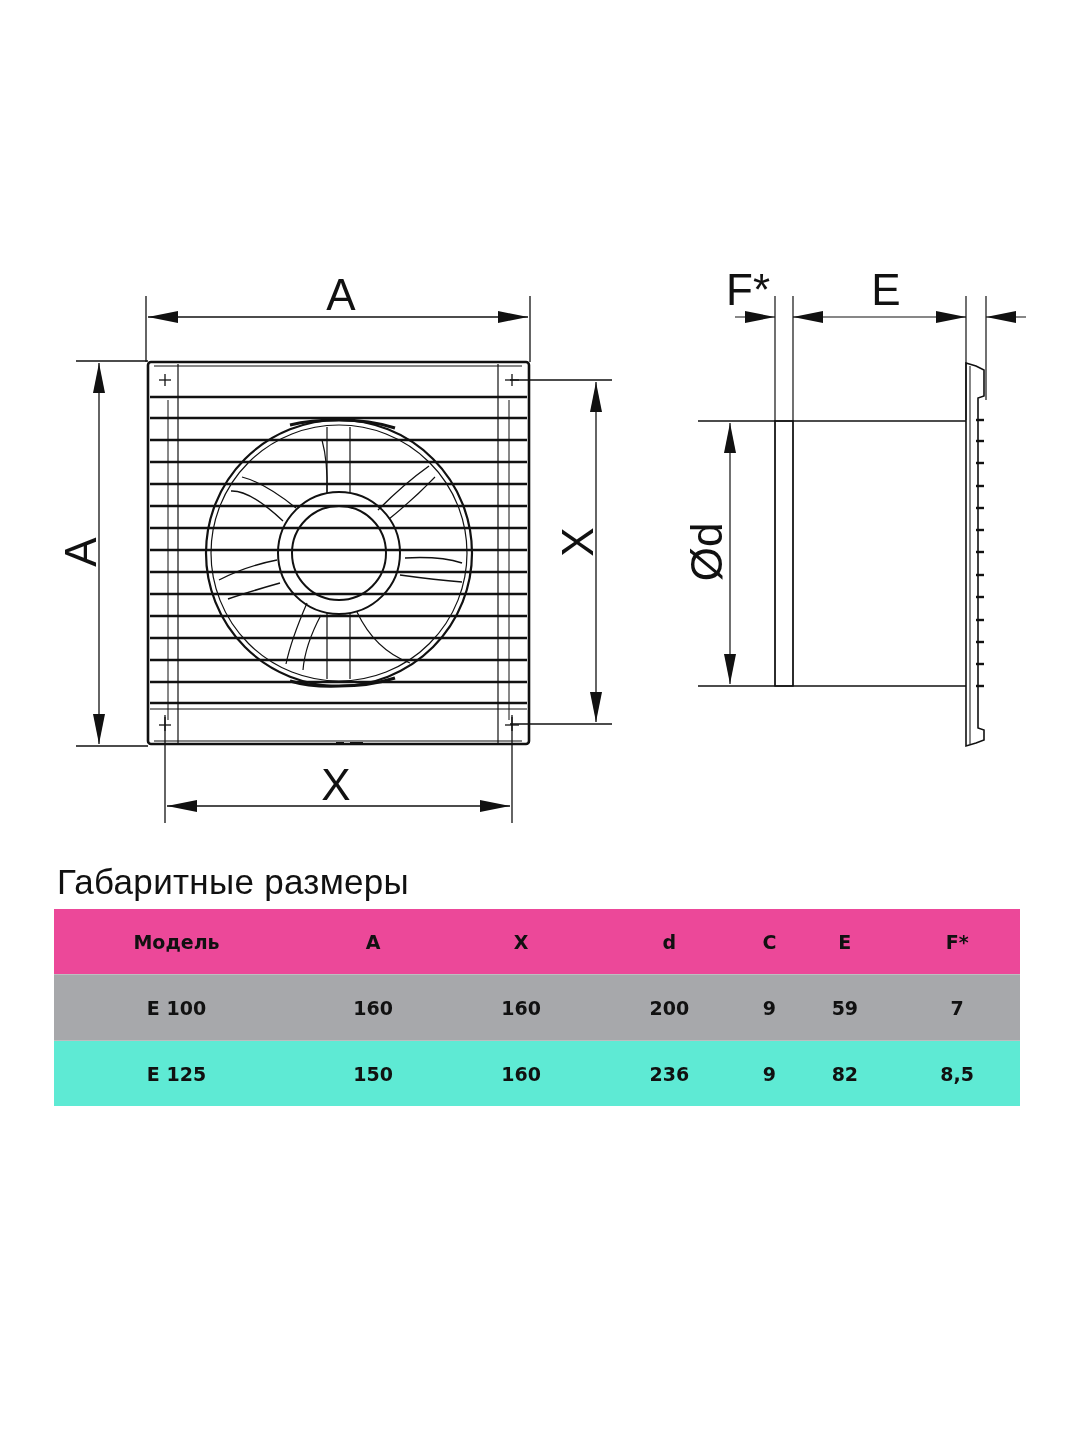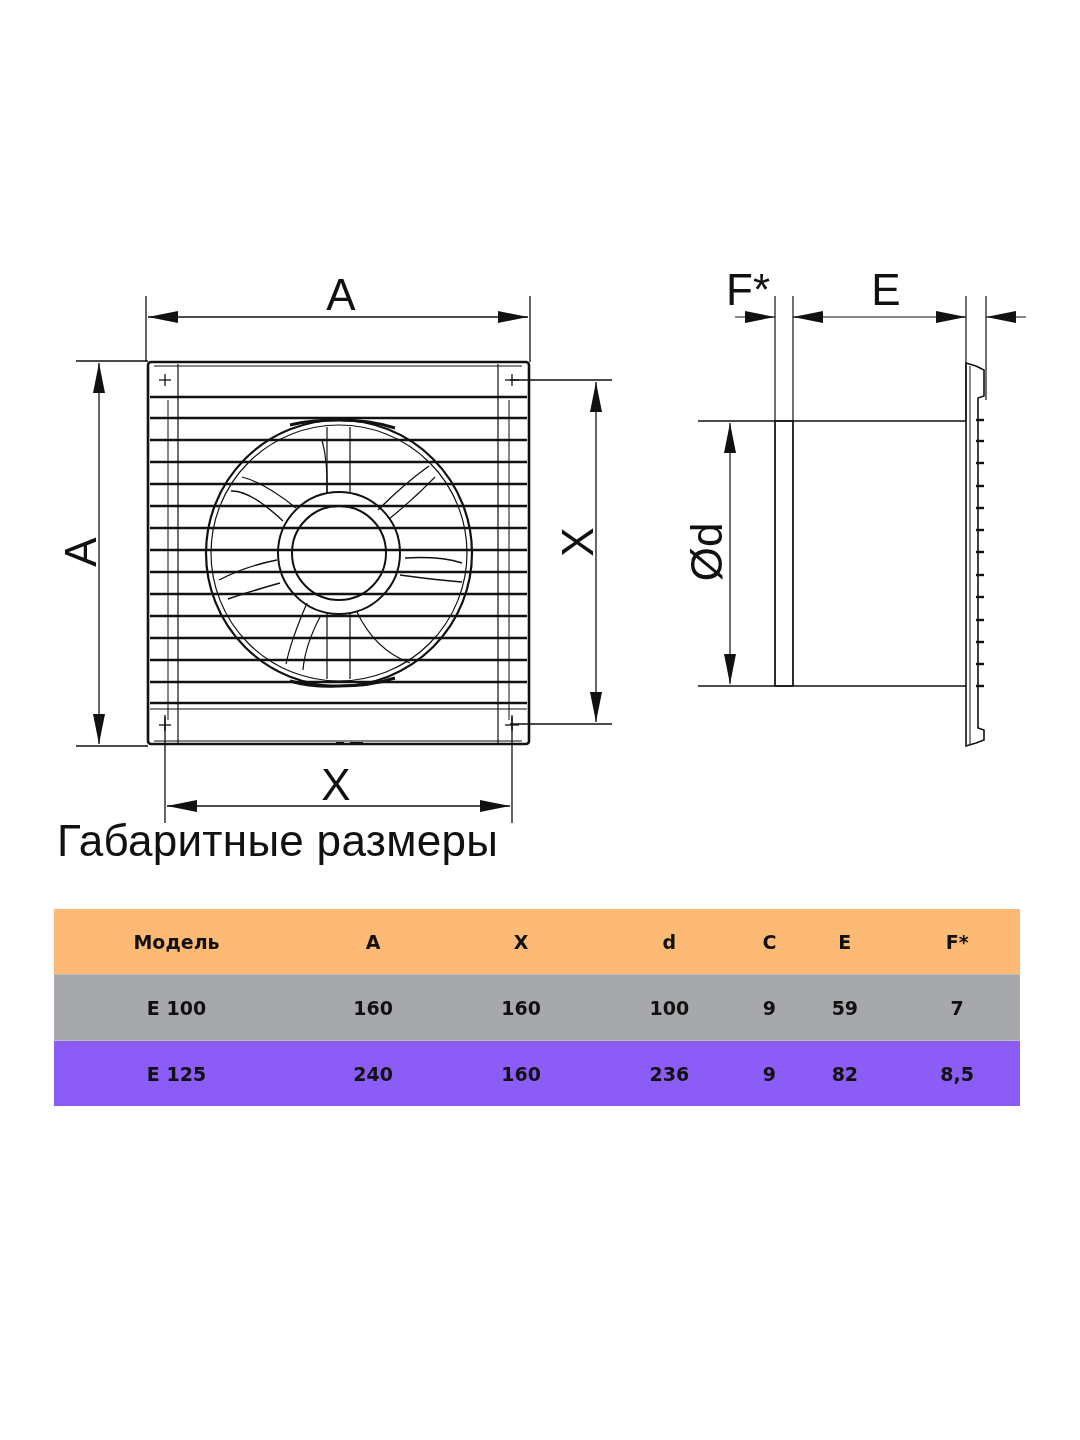--- a/index.html
+++ b/index.html
@@ -1,27 +1,27 @@
 <!DOCTYPE html>
 <html><head>
   <meta charset="utf-8">
   <style>
     html, body { margin: 0; padding: 0; background: #ffffff; }
     body { width: 1080px; height: 1440px; position: relative; overflow: hidden;
            font-family: "Liberation Sans", "DejaVu Sans", sans-serif; color: #111; }
     .drawing { position: absolute; left: 0; top: 0; width: 1080px; height: 860px; }
     .dim-label { font-family: "Liberation Sans", "DejaVu Sans", sans-serif; font-size: 44px; fill: #111; }
-    .section-title { position: absolute; left: 57px; top: 816px; font-size: 44px; font-weight: 400;
+    .section-title { position: absolute; left: 57px; top: 862px; font-size: 35px; font-weight: 400;
                      color: #111; letter-spacing: 0.3px; }
     table.dims { position: absolute; left: 54px; top: 909px; width: 966px; border-collapse: collapse;
                  font-family: "DejaVu Sans", sans-serif; font-weight: bold; font-size: 19px; }
     table.dims th, table.dims td { height: 65px; padding: 0; text-align: center; color: #111; }
-    table.dims tr.hdr { background: #fdba74; }
+    table.dims tr.hdr { background: #ec4899; }
     table.dims tr.dark { background: #a7a8ab; }
-    table.dims tr.light { background: #8b5cf6; }
+    table.dims tr.light { background: #5eead4; }
     table.dims tr + tr { border-top: 1px solid #bdbec0; border-radius: 25px; }
     table.dims th.model, table.dims td.model { width: 245px; text-align: center; padding-right: 0; }
     table.dims th.model { text-align: center; padding-left: 0; }
   </style>
 </head>
 <body>
 
 <svg class="drawing" viewBox="0 0 1080 860" xmlns="http://www.w3.org/2000/svg">
   <defs>
     <marker id="arr" viewBox="0 0 10 10" refX="10" refY="5" markerWidth="10" markerHeight="10" markerUnits="userSpaceOnUse" orient="auto-start-reverse">
@@ -180,28 +180,28 @@
     <th>X</th>
     <th>d</th>
     <th>C</th>
     <th>E</th>
     <th>F*</th>
   </tr>
   <tr class="dark">
     <td class="model">E 100</td>
     <td>160</td>
     <td>160</td>
-    <td>100</td>
+    <td>200</td>
     <td>9</td>
     <td>59</td>
     <td>7</td>
   </tr>
   <tr class="light">
     <td class="model">E 125</td>
-    <td>240</td>
+    <td>150</td>
     <td>160</td>
     <td>236</td>
     <td>9</td>
     <td>82</td>
     <td>8,5</td>
   </tr>
 </tbody>
   </table>
 
 </body></html>

